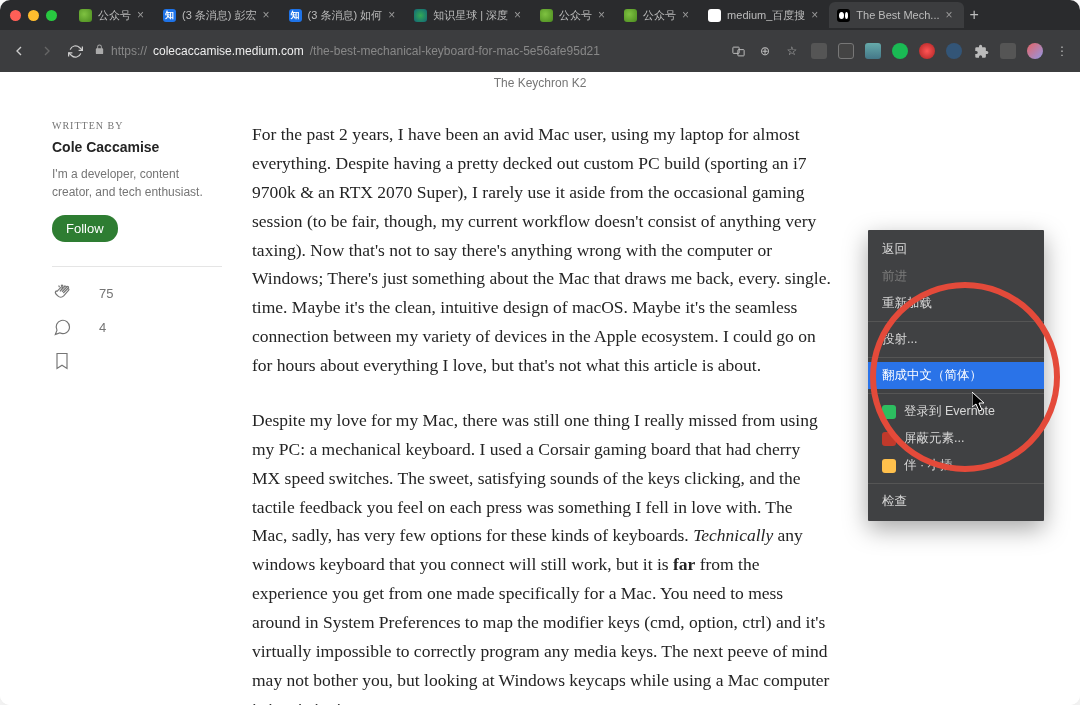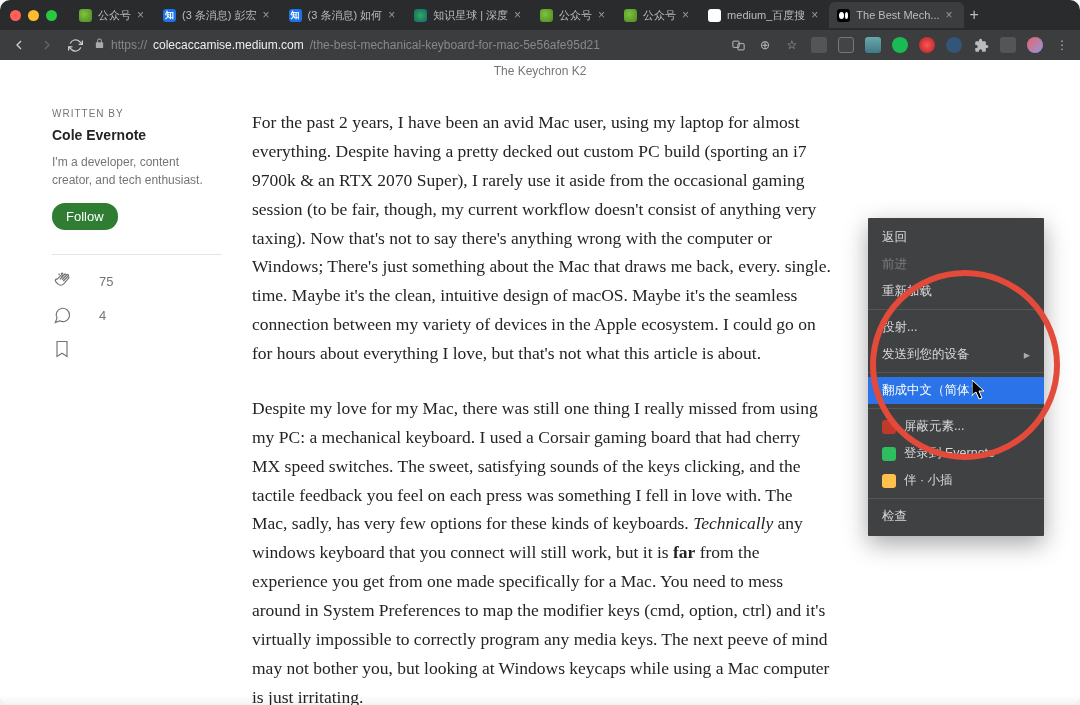--- a/index.html
+++ b/index.html
@@ -22,41 +22,41 @@
   .tab .close { width: 10px; height: 10px; color: #999; font-size: 12px; line-height: 10px; flex-shrink: 0; }
   .fav-green { background: radial-gradient(circle at 40% 40%, #7fc241, #4a8a1f); border-radius:50%; }
   .fav-blue { background: #1e73e8; color:#fff; font-size:9px; text-align:center; line-height:13px; font-weight:bold; }
   .fav-spin { background: radial-gradient(circle, #3a5, #167); border-radius:50%; }
   .fav-baidu { background:#fff; }
   .fav-medium { background:#000; position:relative; }
   .fav-medium::after { content:""; position:absolute; left:2px; top:3px; width:5px; height:7px; background:#fff; border-radius:50%; }
   .fav-medium::before { content:""; position:absolute; right:2px; top:3px; width:3px; height:7px; background:#fff; border-radius:50%; }
   .newtab { color:#bdbdbd; font-size:16px; padding:0 6px; }
 
-  .toolbar { height: 30px; background: #3c3d3f; display: flex; align-items: center; padding: 0 10px; gap: 10px; }
+  .toolbar { height: 42px; background: #3c3d3f; display: flex; align-items: center; padding: 0 10px; gap: 10px; }
   .nav-btn { width: 18px; height: 18px; color: #ccc; display:flex; align-items:center; justify-content:center; }
   .nav-btn.disabled { color:#666; }
   .urlbar { flex:1; display:flex; align-items:center; gap:6px; font-size:12px; color:#ccc; }
   .urlbar .lock { color:#aaa; }
   .urlbar .host { color:#eee; }
   .urlbar .path { color:#888; }
   .ext-icons { display:flex; align-items:center; gap:11px; }
   .ext-icons span { width:16px; height:16px; display:inline-flex; align-items:center; justify-content:center; color:#bbb; font-size:12px; }
   .avatar-ext { width:18px; height:18px; border-radius:50%; background:linear-gradient(135deg,#e66465,#9198e5); }
   .green-dot { width:14px; height:14px; border-radius:50%; background:#1aba54; }
   .ext-ico { width:15px; height:15px; border-radius:3px; }
 
   
   .page { background:#fff; height: calc(705px - 60px); overflow:hidden; position:relative; }
   .caption { text-align:center; font-family: sohne, "Helvetica Neue", sans-serif; font-size:12px; color:#757575; padding-top:4px; }
 
   .content-wrap { display:flex; padding: 30px 0 0 52px; gap: 30px; }
 
   .sidebar { width: 170px; flex-shrink:0; }
-  .written-by { font-size:10px; letter-spacing:1px; color:#757575; font-family: Liberation Sans, sans-serif; }
+  .written-by { font-size:10px; letter-spacing:1px; color:#757575; font-family: Liberation Serif, serif; }
   .author { font-size:14px; font-weight:600; color:#242424; margin-top:8px; font-family: sohne, sans-serif; }
   .bio { font-size:12px; color:#757575; margin-top:10px; line-height:1.5; font-family: sohne, sans-serif; }
   .follow-btn { margin-top:14px; padding:6px 14px; background:#2e7d32; color:#fff; border:none; border-radius:13px; font-size:13px; }
   .divider { border:none; border-top:1px solid #e5e5e5; margin:24px 0 16px; }
   .stat { display:flex; align-items:center; gap:27px; color:#757575; font-size:13px; margin-bottom:14px; }
   .stat svg, .stat .ico { width:20px; height:20px; }
 
   .article { max-width: 580px; font-family: source-serif-pro, Georgia, serif; font-size:17.5px; line-height:1.65; color:#242424; }
   .article p { margin-bottom: 26px; }
   .article em { font-style: italic; }
@@ -197,21 +197,21 @@
       <span>⋮</span>
     </div>
   </div>
 
   <div class="page">
     <div class="caption">The Keychron K2</div>
 
     <div class="content-wrap">
       <aside class="sidebar">
         <div class="written-by">WRITTEN BY</div>
-        <div class="author">Cole Evernote</div>
+        <div class="author">Cole Caccamise</div>
         <div class="bio">I'm a developer, content creator, and tech enthusiast.</div>
         <button class="follow-btn">Follow</button>
         <hr class="divider">
         <div class="stat">
           <svg class="ico" viewBox="0 0 24 24" fill="none" stroke="#757575" stroke-width="1.4">
               <path d="M11 2l1 2 1-2M8 3l1 2M15 3l-1 2M6 10l5-5c1-1 2 0 1.5 1l-3 4 6-6c1-1 2.5.5 1.5 1.5l-5 5 6-6c1-1 2.5.5 1.5 1.5l-6 6 5-5c1-1 2.5.5 1.5 1.5l-6 7c-2 2-5 2-7 0l-2-2c-1-1-1-3 0-4z"></path>
             </svg>
           <span>75</span>
         </div>
         <div class="stat">
@@ -232,36 +232,32 @@
         <p><span>Despite my love for my Mac, there was still one thing I really missed from using my PC: a mechanical keyboard. I used a Corsair gaming board that had cherry MX speed switches. The sweet, satisfying sounds of the keys clicking, and the tactile feedback you feel on each press was something I fell in love with. The Mac, sadly, has very few options for these kinds of keyboards. </span><em>Technically</em><span> any windows keyboard that you connect will still work, but it is </span><strong>far</strong><span> from the experience you get from one made specifically for a Mac. You need to mess around in System Preferences to map the modifier keys (cmd, option, ctrl) and it's virtually impossible to correctly program any media keys. The next peeve of mind may not bother you, but looking at Windows keycaps while using a Mac computer is just irritating.</span></p>
       </article>
     </div>
 
     <div class="ctx">
       <div class="ctx-item">返回</div>
       <div class="ctx-item disabled">前进</div>
       <div class="ctx-item">重新加载</div>
       <div class="ctx-sep"></div>
       <div class="ctx-item">投射...</div>
+      <div class="ctx-sep"></div>
+      <div class="ctx-item hl">翻成中文（简体）</div>
+      <div class="ctx-sep"></div>
       <div class="ctx-item">
-          <span>发送到您的设备</span>
-          <span style="margin-left:auto;color:#aaa">▸</span>
-        </div>
-      <div class="ctx-sep"></div>
-      <div class="ctx-item hl">翻成中文（简体）</div>
-      <div class="ctx-sep"></div>
+          <span class="ctx-ico" style="background:#2dbe60;border-radius:3px"></span>
+          <span>登录到 Evernote</span>
+        </div>
       <div class="ctx-item">
           <span class="ctx-ico" style="background:#c0392b;border-radius:3px"></span>
           <span>屏蔽元素...</span>
         </div>
       <div class="ctx-item">
-          <span class="ctx-ico" style="background:#2dbe60;border-radius:3px"></span>
-          <span>登录到 Evernote</span>
-        </div>
-      <div class="ctx-item">
           <span class="ctx-ico" style="background:#ffc04c;border-radius:3px"></span>
           <span>伴 · 小插</span>
         </div>
       <div class="ctx-sep"></div>
       <div class="ctx-item">检查</div>
     </div>
 
     <div class="circle"></div>
 
     <svg class="cursor" style="right:94px; top:320px" viewBox="0 0 14 20">

